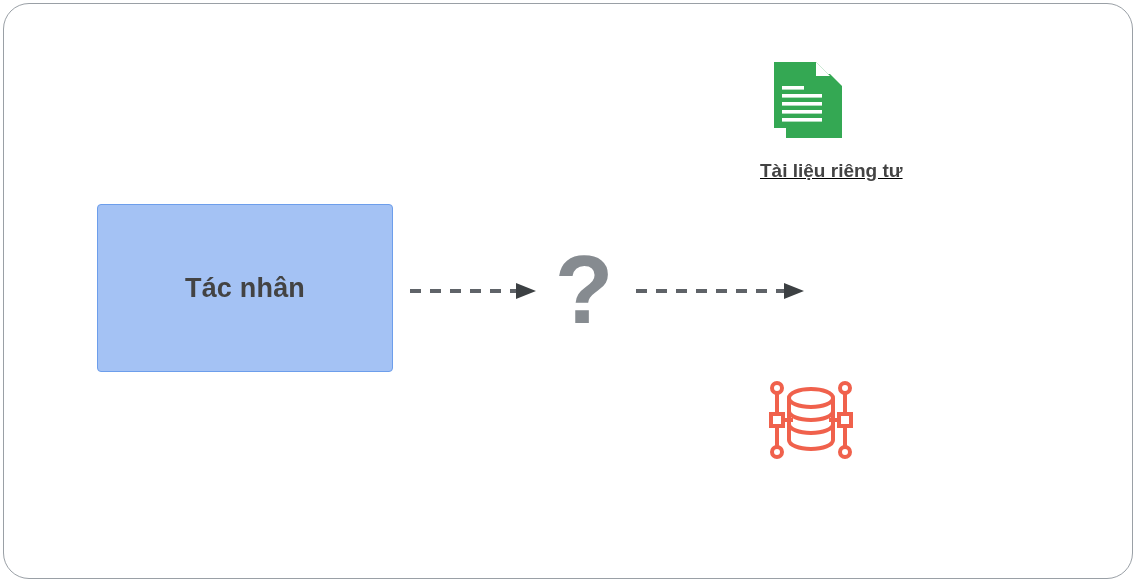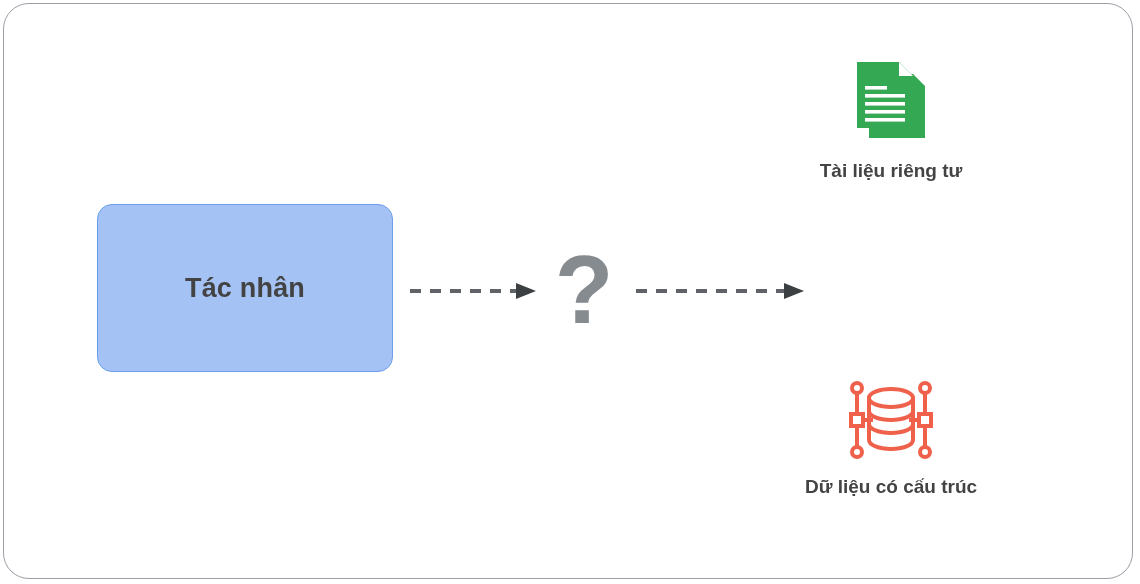--- a/index.html
+++ b/index.html
@@ -29,21 +29,21 @@
   }
   
   #agent-box {
     position: absolute;
     left: 97px;
     top: 204px;
     width: 296px;
     height: 168px;
     background: #a4c2f4;
     border: 1.2px solid #6d9eeb;
-    border-radius: 15px;
+    border-radius: 4px;
     box-sizing: border-box;
     display: flex;
     align-items: center;
     justify-content: center;
   }
   #agent-label {
     font-size: 27px;
     font-weight: bold;
     color: #434343;
     letter-spacing: 0.2px;
@@ -68,21 +68,21 @@
     font-size: 96px;
     font-weight: bold;
     color: #868b90;
     line-height: 1;
   }
   
   .node {
     position: absolute;
     display: flex;
     flex-direction: column;
-    align-items: center;
+    text-decoration: underline;
   }
   .node-label {
     font-size: 19px;
     font-weight: bold;
     color: #434343;
     white-space: nowrap;
   }
   #node-docs    { left: 760px; top: 52px;  width: 262px; }
   #node-website { left: 760px; top: 228px; width: 262px; }
   #node-db      { left: 760px; top: 378px; width: 262px; }
@@ -149,16 +149,15 @@
         <path d="M29 46 a22 9 0 0 0 44 0"></path>
 
         <circle cx="17" cy="10" r="5" fill="#ffffff"></circle>
         <circle cx="85" cy="10" r="5" fill="#ffffff"></circle>
         <circle cx="17" cy="74" r="5" fill="#ffffff"></circle>
         <circle cx="85" cy="74" r="5" fill="#ffffff"></circle>
         <rect x="11" y="36" width="12" height="12" fill="#ffffff"></rect>
         <rect x="79" y="36" width="12" height="12" fill="#ffffff"></rect>
       </g>
     </svg>
-    <span class="node-label">Dữ liệu có cấu trúc</span>
   </div>
 
 </div>
 
 </body></html>

